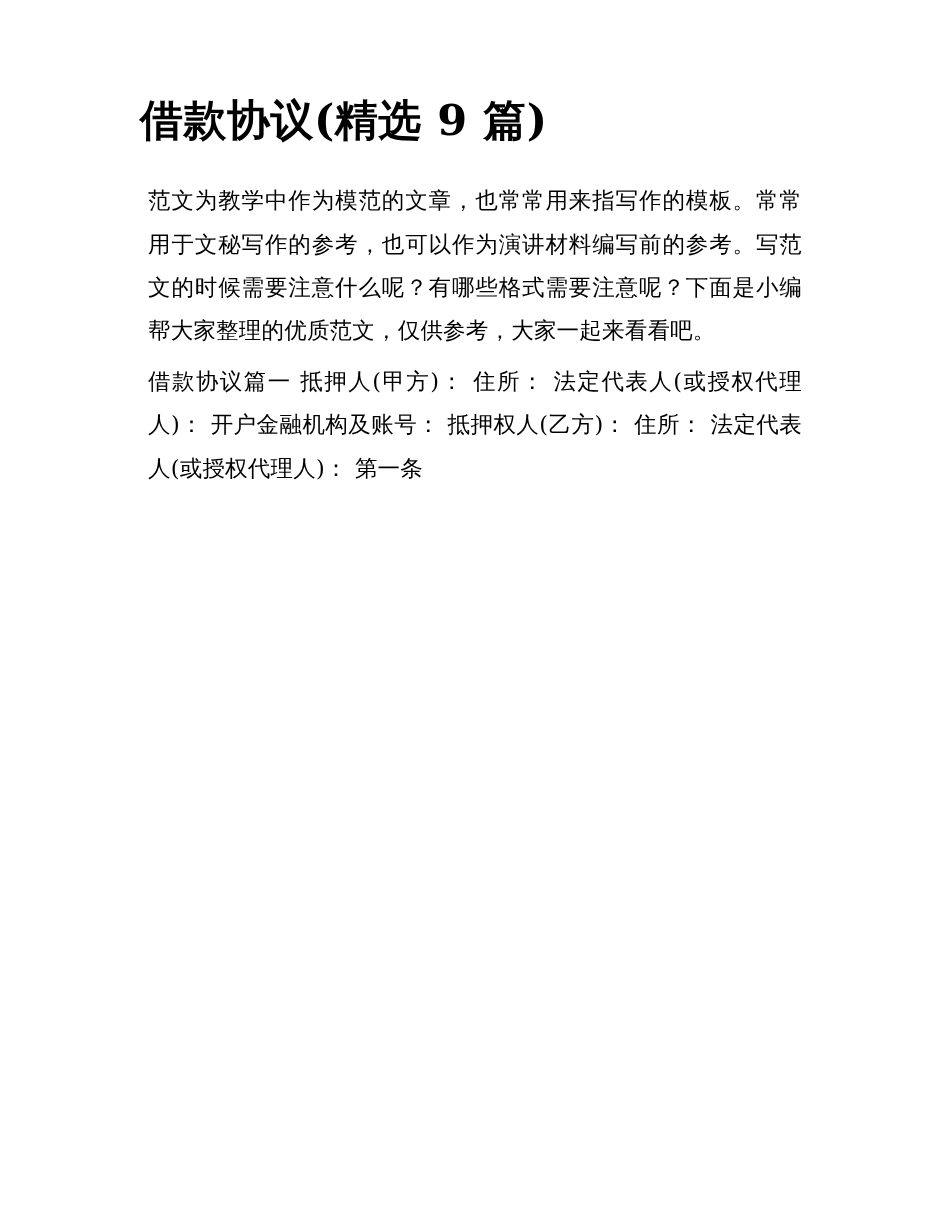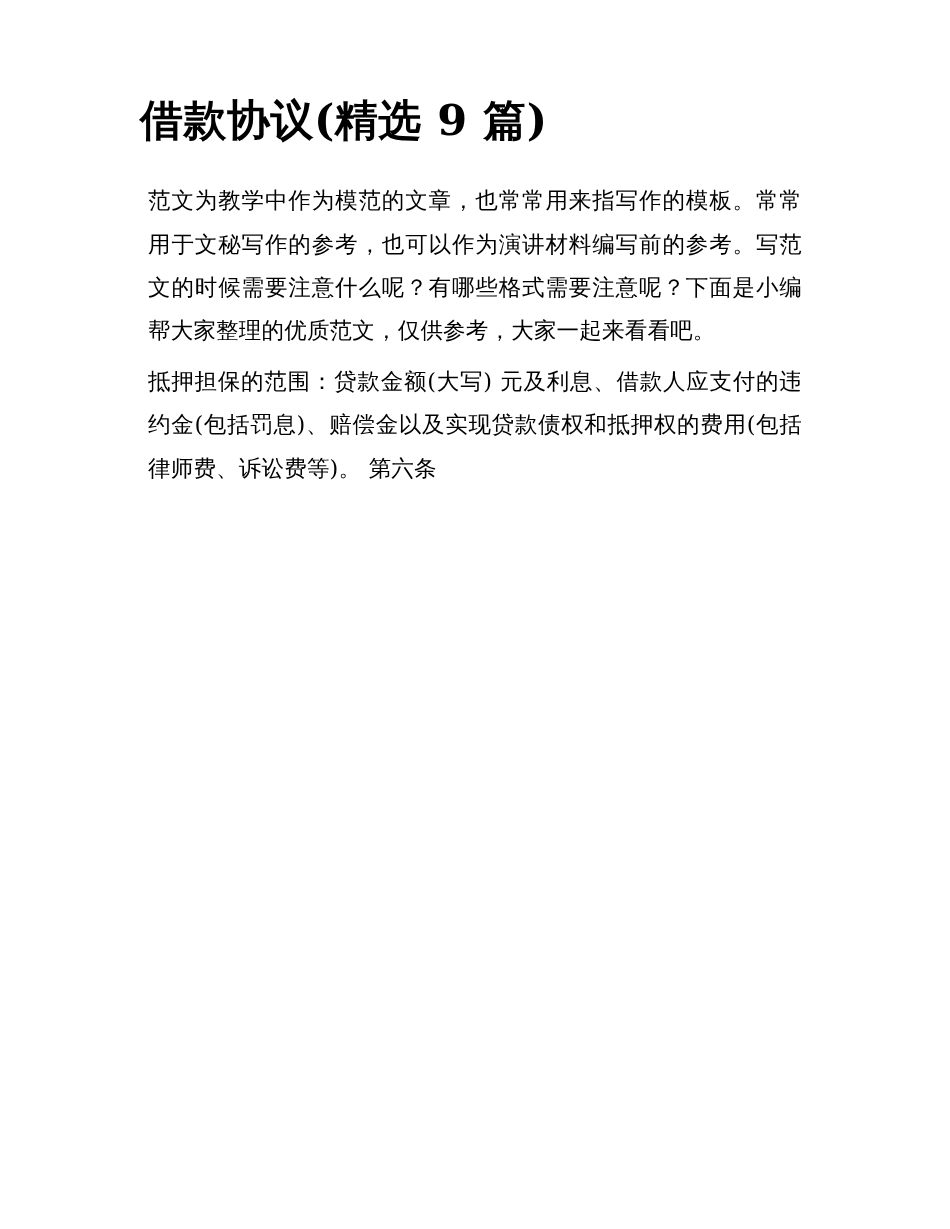--- a/index.html
+++ b/index.html
@@ -42,15 +42,15 @@
     text-indent: 0;
   }
 </style>
 </head>
 <body>
 
 <div class="page">
   <h1 class="doc-title">借款协议(精选 9 篇)</h1>
   <div class="doc-body">
     <p class="para">范文为教学中作为模范的文章，也常常用来指写作的模板。常常用于文秘写作的参考，也可以作为演讲材料编写前的参考。写范文的时候需要注意什么呢？有哪些格式需要注意呢？下面是小编帮大家整理的优质范文，仅供参考，大家一起来看看吧。</p>
-    <p class="para">抵押担保的范围：贷款金额(大写) 元及利息、借款人应支付的违约金(包括罚息)、赔偿金以及实现贷款债权和抵押权的费用(包括律师费、诉讼费等)。 第六条</p>
+    <p class="para">借款协议篇一 抵押人(甲方)： 住所： 法定代表人(或授权代理人)： 开户金融机构及账号： 抵押权人(乙方)： 住所： 法定代表人(或授权代理人)： 第一条</p>
   </div>
 </div>
 
 </body></html>

